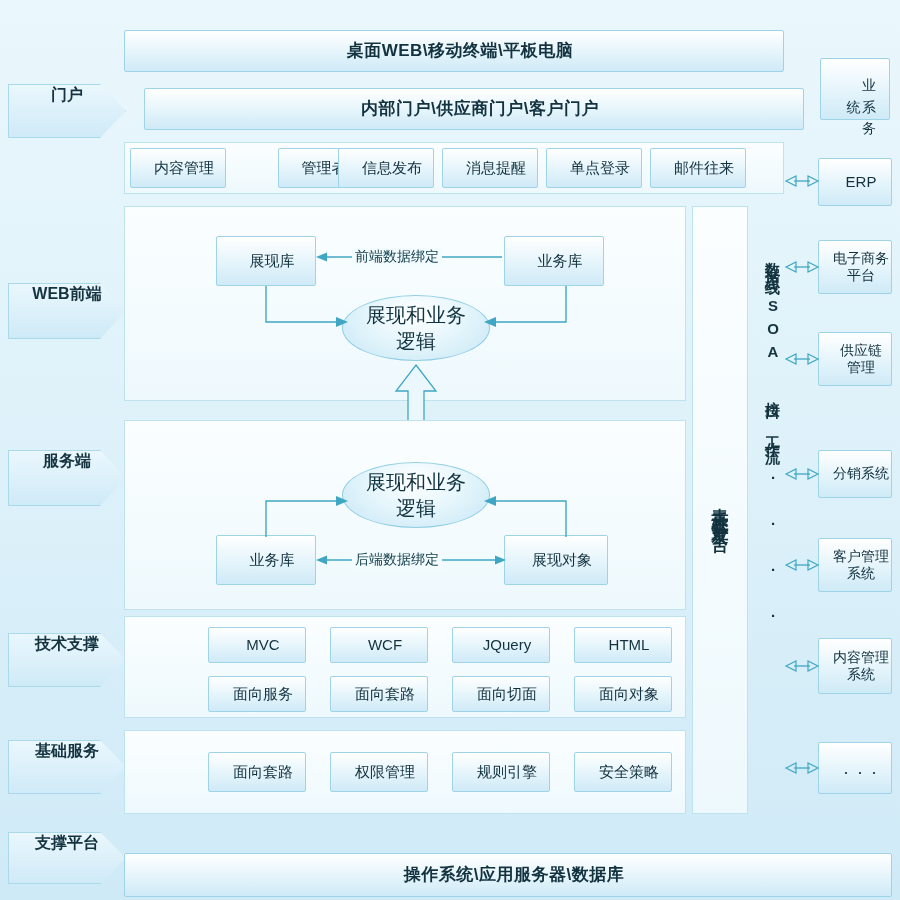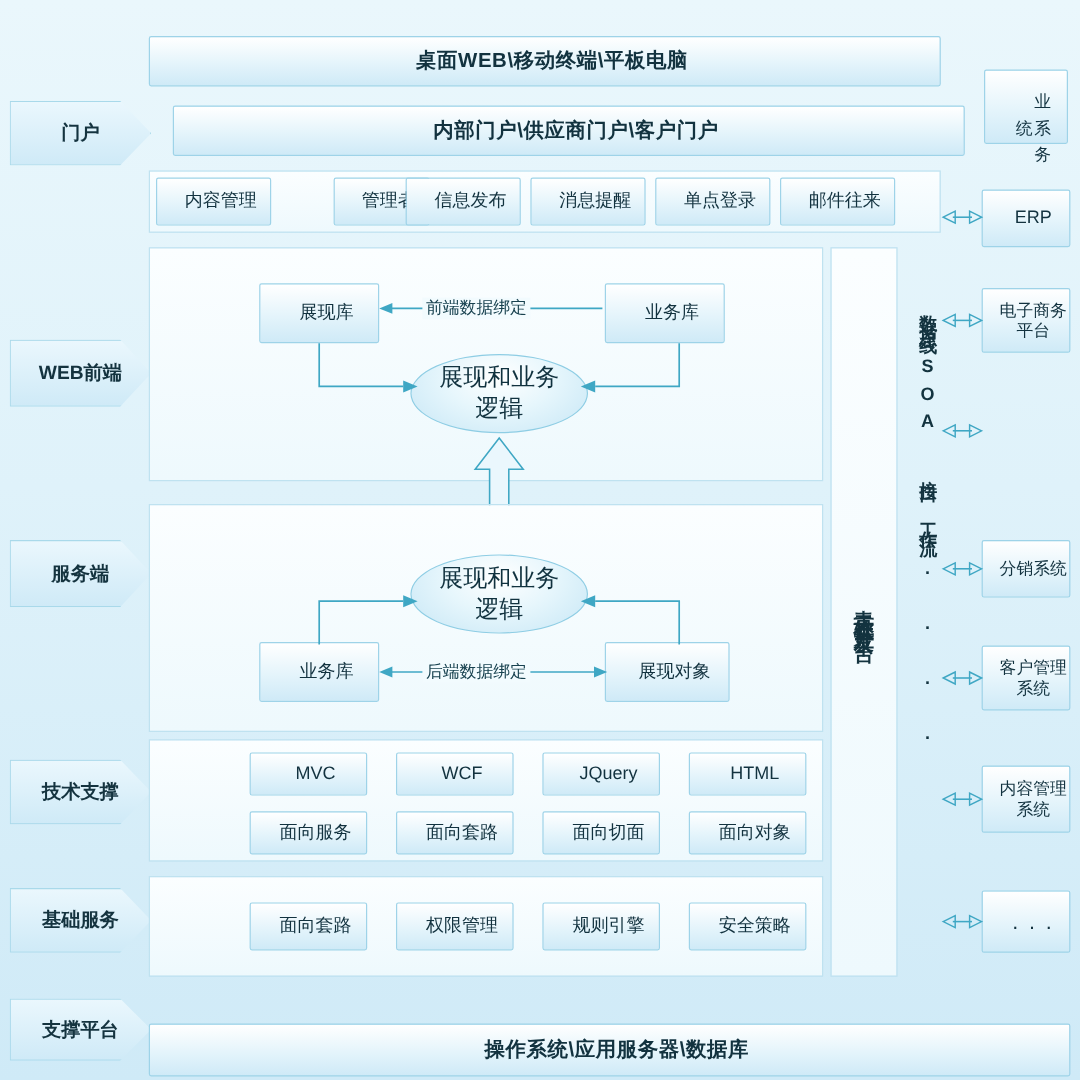--- a/index.html
+++ b/index.html
@@ -43,21 +43,21 @@
     font-weight: bold;
     letter-spacing: 0.5px;
   }
   .sm { font-size: 14px; }
 
   
   .chevron {
     position: absolute;
     box-sizing: border-box;
     display: flex;
-    align-items: center;
+    align-items: flex-start;
     justify-content: center;
     color: #14333f;
     font-size: 16px;
     font-weight: bold;
     background: linear-gradient(180deg, #eaf7fd 0%, #cfeaf7 100%);
     border: 1px solid #a9d9ea;
     clip-path: polygon(0 0, 78% 0, 100% 50%, 78% 100%, 0 100%);
     text-align: center;
   }
 
@@ -273,20 +273,24 @@
 务 统</span>
   </div>
 
   <div class="box" style="left:818px; top:158px; width:74px; height:48px;">
     <span style="white-space:pre-line;">ERP</span>
   </div>
   <div class="box sm" style="left:818px; top:240px; width:74px; height:54px;">
     <span style="white-space:pre-line;">电子商务
 平台</span>
   </div>
+  <div class="box sm" style="left:818px; top:332px; width:74px; height:54px;">
+    <span style="white-space:pre-line;">供应链
+管理</span>
+  </div>
   <div class="box sm" style="left:818px; top:450px; width:74px; height:48px;">
     <span style="white-space:pre-line;">分销系统</span>
   </div>
   <div class="box sm" style="left:818px; top:538px; width:74px; height:54px;">
     <span style="white-space:pre-line;">客户管理
 系统</span>
   </div>
   <div class="box sm" style="left:818px; top:638px; width:74px; height:56px;">
     <span style="white-space:pre-line;">内容管理
 系统</span>

